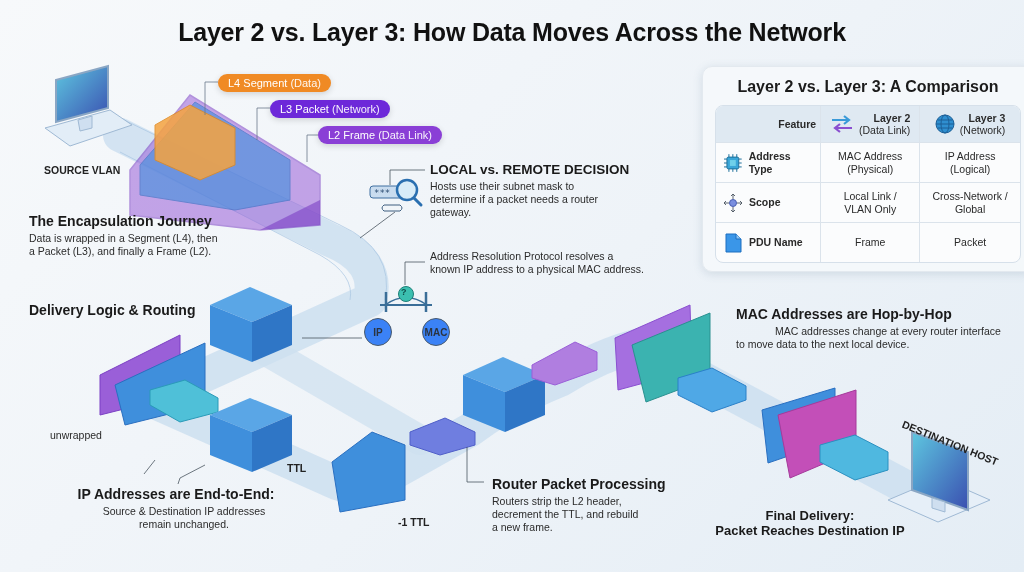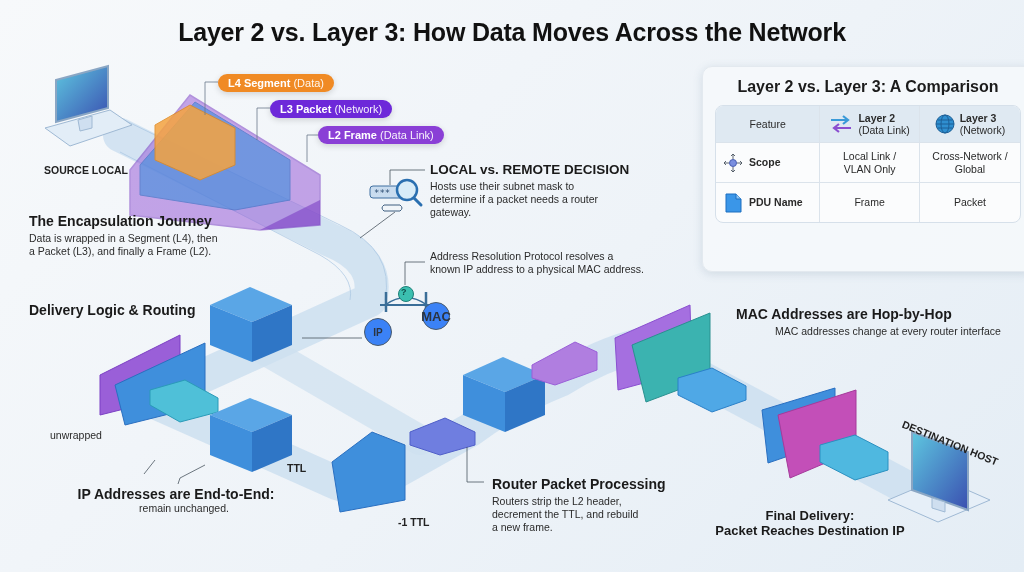--- a/index.html
+++ b/index.html
@@ -6,35 +6,35 @@
   body{width:1024px;height:572px;overflow:hidden;position:relative;
     font-family:"Liberation Sans","DejaVu Sans",sans-serif;
     background:linear-gradient(135deg,#f7f9fb 0%,#eef3f8 55%,#e4edf5 100%);color:#1a1a1a;}
   .abs{position:absolute;}
   #scene{position:absolute;left:0;top:0;width:1024px;height:572px;}
   .title{left:0;width:1024px;top:18px;text-align:center;font-size:25px;font-weight:700;letter-spacing:-0.2px;color:#111;}
   .h{font-weight:700;color:#1a1a1a;}
   .p{font-size:10.5px;line-height:13px;color:#2b2b2b;}
   .pill{position:absolute;border-radius:11px;color:#fff;font-size:11px;padding:3px 10px;white-space:nowrap;
     box-shadow:0 2px 6px rgba(0,0,0,.15);}
-  .pill b{font-weight:700;text-align:center;}
+  .pill b{font-weight:400;text-align:center;}
   .pill span.lt{opacity:.92;}
   .lbl{font-size:10.5px;font-weight:700;color:#222;}
   .card{left:702px;top:66px;width:330px;height:204px;border-radius:10px;background:rgba(245,248,251,.9);
     box-shadow:0 2px 10px rgba(80,110,140,.18);border:1px solid #e3e9ef;}
   .card .ctitle{position:absolute;left:0;width:100%;top:11px;text-align:center;font-size:16px;font-weight:700;color:#1b1b1b;}
   table.cmp{position:absolute;left:12px;top:38px;width:306px;border-collapse:separate;border-spacing:0;
     border:1px solid #d6e0ea;border-radius:8px;overflow:hidden;background:#fbfcfd;font-size:10.5px;}
   table.cmp td, table.cmp th{border-right:1px solid #dbe3eb;border-bottom:1px solid #dbe3eb;text-align:center;padding:0 4px;color:#2a2a2a;}
   table.cmp tr td:last-child, table.cmp tr th:last-child{border-right:none;}
   table.cmp tr:last-child td{border-bottom:none;}
   table.cmp th{background:#dfe9f2;height:36px;font-weight:400;}
   table.cmp td{height:39px;line-height:13px;}
   table.cmp td.feat{text-align:left;font-weight:700;padding-left:8px;}
-  .hdr{display:inline-flex;align-items:center;gap:5px;line-height:12px;text-align:left;}
+  .hdr{display:inline-flex;align-items:center;gap:5px;line-height:12px;text-align:right;}
   .hdr b{font-weight:700;}
   .feat-inner{display:flex;align-items:center;gap:7px;}
   .circle{position:absolute;width:26px;height:26px;border-radius:50%;background:#3b82f6;border:1.5px solid #4a5a6b;
     font-size:10px;font-weight:700;display:flex;align-items:center;justify-content:center;color:#2b3440;}
 </style>
 </head>
 <body>
 
 <svg id="scene" viewBox="0 0 1024 572" xmlns="http://www.w3.org/2000/svg">
   <defs>
@@ -147,21 +147,21 @@
     <path d="M380 305 L432 305" stroke="#3a6e98" stroke-width="2"></path>
     <path d="M385 305 Q406 290 427 305" fill="none" stroke="#3a6e98" stroke-width="1.5"></path>
     <line x1="386" y1="292" x2="386" y2="312" stroke="#3a6e98" stroke-width="2.5"></line>
     <line x1="426" y1="292" x2="426" y2="312" stroke="#3a6e98" stroke-width="2.5"></line>
     <circle cx="406" cy="294" r="7.5" fill="#3bbfb0" stroke="#1d7f78"></circle>
   </g>
 </svg>
 
 <div class="abs title">Layer 2 vs. Layer 3: How Data Moves Across the Network</div>
 
-<div class="abs lbl" style="left:44px;top:164px;font-size:10.5px;">SOURCE LOCAL</div>
+<div class="abs lbl" style="left:44px;top:164px;font-size:10.5px;">SOURCE VLAN</div>
 <div class="abs lbl" style="left:905px;top:418px;font-size:10.5px;transform:rotate(22deg);transform-origin:left top;">DESTINATION HOST</div>
 
 <div class="pill" style="left:218px;top:74px;background:#f08a24;">
   <b>L4 Segment</b> <span class="lt">(Data)</span>
 </div>
 <div class="pill" style="left:270px;top:100px;background:#6d28d9;">
   <b>L3 Packet</b> <span class="lt">(Network)</span>
 </div>
 <div class="pill" style="left:318px;top:126px;background:#8a3fd6;">
   <b>L2 Frame</b> <span class="lt">(Data Link)</span>
@@ -181,54 +181,56 @@
   <div class="p">determine if a packet needs a router</div>
   <div class="p">gateway.</div>
 </div>
 
 <div class="abs" style="left:430px;top:247px;">
   <div class="p" style="margin-top:3px;">Address Resolution Protocol resolves a</div>
   <div class="p">known IP address to a physical MAC address.</div>
 </div>
 <div class="abs" style="left:401px;top:287px;font-size:9px;font-weight:700;color:#0f4f4a;">?</div>
 <div class="circle" style="left:364px;top:318px;">IP</div>
-<div class="circle" style="left:422px;top:302px;font-size:13px;">MAC</div>
+<div class="circle" style="left:422px;top:318px;font-size:10px;">MAC</div>
 
 <div class="abs" style="left:736px;top:306px;">
   <div class="h" style="font-size:14px;">MAC Addresses are Hop-by-Hop</div>
   <div class="p" style="margin-top:3px;padding-left:39px;">MAC addresses change at every router interface</div>
+  <div class="p">to move data to the next local device.</div>
 </div>
 
 <div class="abs p" style="left:50px;top:429px;">unwrapped</div>
 <div class="abs lbl" style="left:287px;top:462px;">TTL</div>
 <div class="abs lbl" style="left:398px;top:516px;">-1 TTL</div>
 
 <div class="abs" style="left:84px;top:486px;width:200px;text-align:center;">
   <div class="h" style="font-size:14px;white-space:nowrap;margin-left:-16px;">IP Addresses are End-to-End:</div>
+  <div class="p" style="margin-top:3px;">Source &amp; Destination IP addresses</div>
   <div class="p">remain unchanged.</div>
 </div>
 
 <div class="abs" style="left:492px;top:476px;">
   <div class="h" style="font-size:14px;">Router Packet Processing</div>
   <div class="p" style="margin-top:3px;">Routers strip the L2 header,</div>
   <div class="p">decrement the TTL, and rebuild</div>
   <div class="p">a new frame.</div>
 </div>
 
 <div class="abs" style="left:700px;top:508px;width:220px;text-align:center;">
   <div class="h" style="font-size:13px;">Final Delivery:</div>
   <div class="h" style="font-size:13px;">Packet Reaches Destination IP</div>
 </div>
 
 <div class="abs card">
   <div class="ctitle">Layer 2 vs. Layer 3: A Comparison</div>
   <table class="cmp">
     <tbody>
         <tr>
-      <th style="width:100px;font-weight:400;">Feature</th>
+      <th style="width:100px;font-weight:700;text-align:right;">Feature</th>
       <th style="width:95px;">
         <span class="hdr">
           <svg width="24" height="20" viewBox="0 0 24 20">
             <path d="M2 6 L18 6 M14 2 L19 6 L14 10" stroke="#3a9ad8" stroke-width="2.2" fill="none"></path>
             <path d="M22 14 L6 14 M10 10 L5 14 L10 18" stroke="#8a4fd0" stroke-width="2.2" fill="none"></path>
           </svg>
           <span><b>Layer 2</b><br><span>(Data Link)</span></span>
         </span>
       </th>
       <th style="width:95px;">
@@ -241,20 +243,34 @@
             <line x1="2.5" y1="14" x2="17.5" y2="14" stroke="#1d5f96"></line>
           </svg>
           <span><b>Layer 3</b><br><span>(Network)</span></span>
         </span>
       </th>
     </tr>
     <tr>
       <td class="feat">
             <span class="feat-inner">
         <svg width="18" height="18" viewBox="0 0 18 18">
+          <rect x="3" y="3" width="12" height="12" rx="1.5" fill="#3aa6d8" stroke="#1d6f9a"></rect>
+          <rect x="6" y="6" width="6" height="6" fill="#6fd0ea"></rect>
+          <path d="M5 0v3M9 0v3M13 0v3M5 15v3M9 15v3M13 15v3M0 5h3M0 9h3M0 13h3M15 5h3M15 9h3M15 13h3" stroke="#1d6f9a" stroke-width="1"></path>
+        </svg>
+        <span>Address Type</span>
+            </span>
+          </td>
+      <td><span>MAC Address</span><br><span>(Physical)</span></td>
+      <td><span>IP Address</span><br><span>(Logical)</span></td>
+    </tr>
+    <tr>
+      <td class="feat">
+            <span class="feat-inner">
+        <svg width="18" height="18" viewBox="0 0 18 18">
           <circle cx="9" cy="9" r="3.5" fill="#7b8fe0" stroke="#4a5fb0"></circle>
           <path d="M9 0v5M9 13v5M0 9h5M13 9h5M7 2l2-2 2 2M7 16l2 2 2-2M2 7l-2 2 2 2M16 7l2 2-2 2" stroke="#4a5560" stroke-width="0.9" fill="none"></path>
         </svg>
         <span>Scope</span>
             </span>
           </td>
       <td><span>Local Link /</span><br><span>VLAN Only</span></td>
       <td><span>Cross-Network /</span><br><span>Global</span></td>
     </tr>
     <tr>

